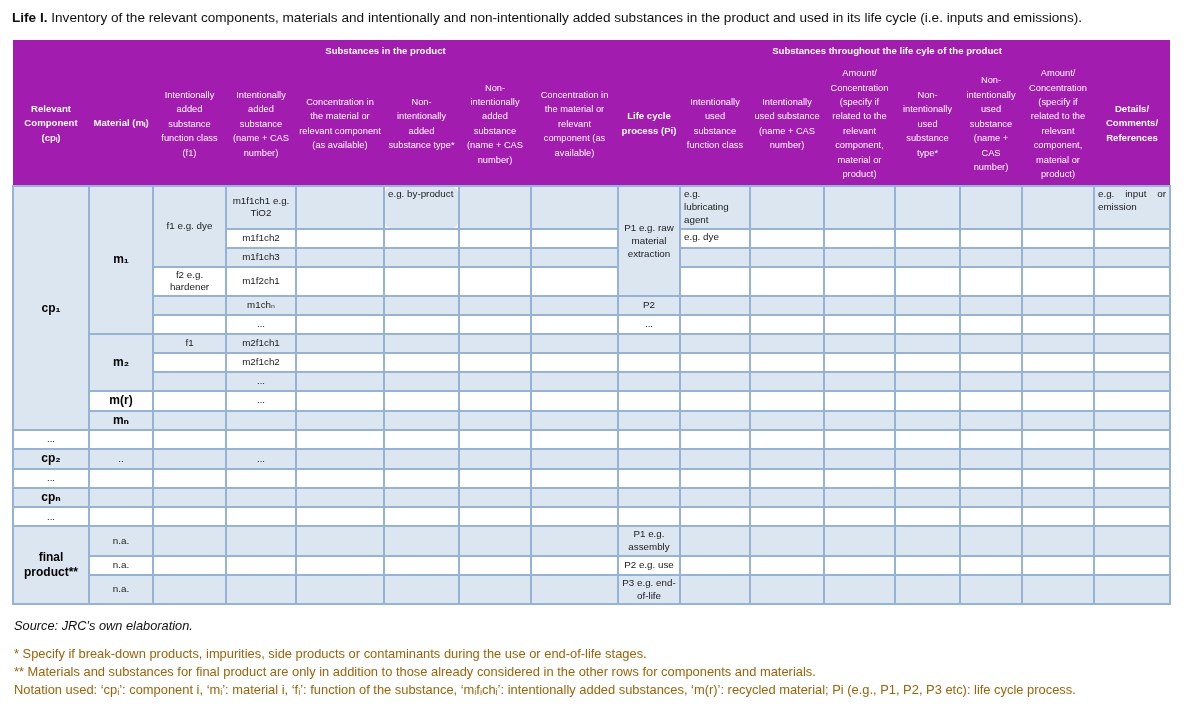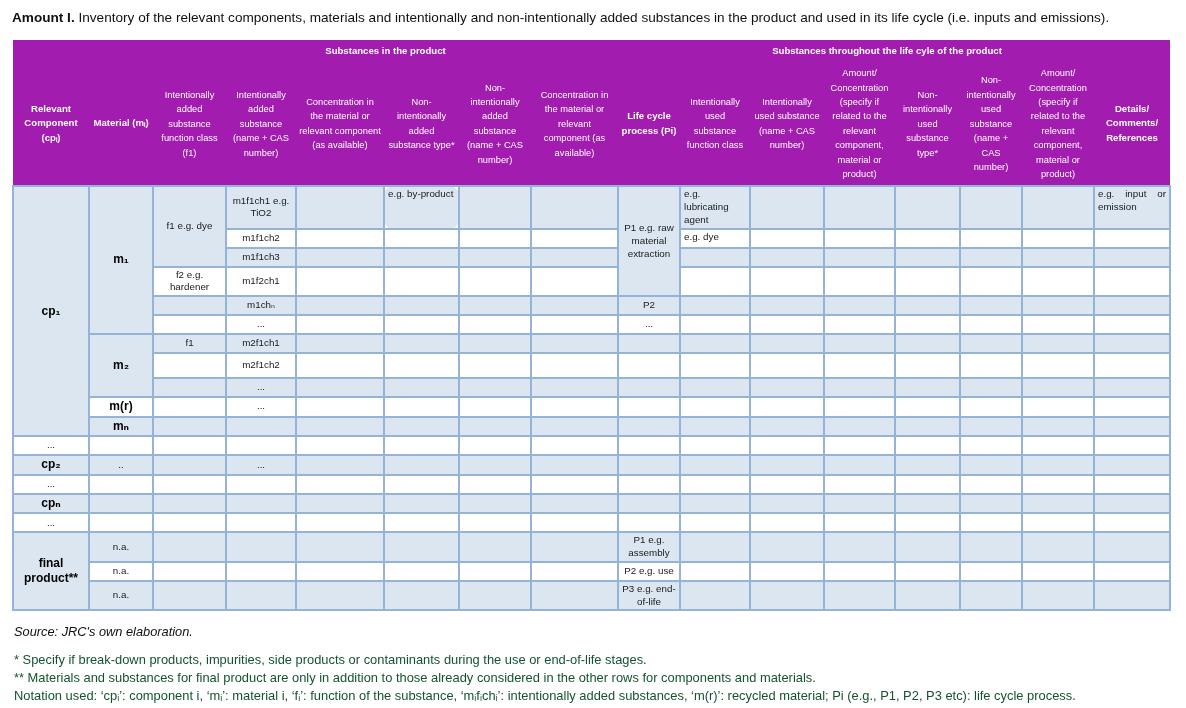--- a/index.html
+++ b/index.html
@@ -31,29 +31,29 @@
     padding: 1px 3px; text-align: center; vertical-align: middle;
     word-wrap: break-word; color: #1a1a1a;
   }
   table.inv td.light { background: #dce6f1; }
   table.inv td.white { background: #ffffff; }
   table.inv td.b { font-weight: bold; font-size: 12px; color: #000; }
   table.inv td.left { text-align: left; vertical-align: top; border-radius: 9px; }
   table.inv td.justify { text-align: justify; text-align-last: left; vertical-align: top; }
 
   .source-note { font-size: 12.8px; font-style: italic; margin: 13px 0 12px 2px; color: #101010; }
-  .footnotes { font-size: 12.9px; line-height: 1.38; margin-left: 2px; color: #14532d; }
+  .footnotes { font-size: 12.9px; line-height: 1.38; margin-left: 2px; color: #a16207; }
   .footnotes div { margin: 0; }
 </style>
 </head>
 <body>
 
 <div class="page">
 
-  <p class="caption"><span class="cap-prefix">Amount I.</span> <span>Inventory of the relevant components, materials and intentionally and non-intentionally added substances in the product and used in its life cycle (i.e. inputs and emissions).</span></p>
+  <p class="caption"><span class="cap-prefix">Life I.</span> <span>Inventory of the relevant components, materials and intentionally and non-intentionally added substances in the product and used in its life cycle (i.e. inputs and emissions).</span></p>
 
   <table class="inv">
       <colgroup>
         <col style="width: 76px;">
         <col style="width: 64px;">
         <col style="width: 73px;">
         <col style="width: 70px;">
         <col style="width: 88px;">
         <col style="width: 75px;">
         <col style="width: 72px;">
@@ -198,21 +198,21 @@
           <td class="light"></td>
           <td class="light"></td>
           <td class="light"></td>
           <td class="light"></td>
           <td class="light"></td>
           <td class="light"></td>
           <td class="light"></td>
           <td class="light"></td>
           <td class="light"></td>
         </tr>
-        <tr style="height: 25px;">
+        <tr style="height: 19px;">
           <td class="white"></td>
           <td class="white">m2f1ch2</td>
           <td class="white"></td>
           <td class="white"></td>
           <td class="white"></td>
           <td class="white"></td>
           <td class="white"></td>
           <td class="white"></td>
           <td class="white"></td>
           <td class="white"></td>

